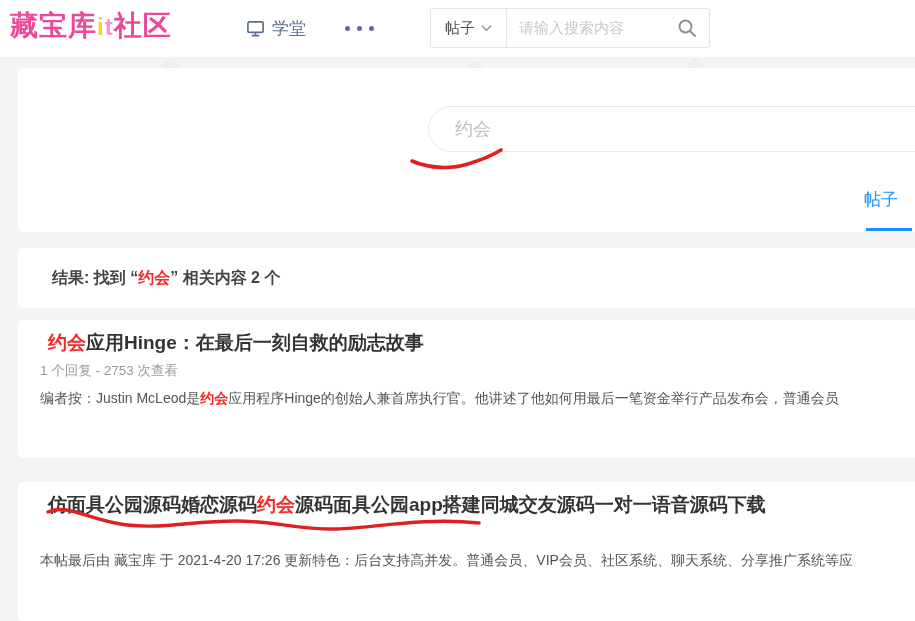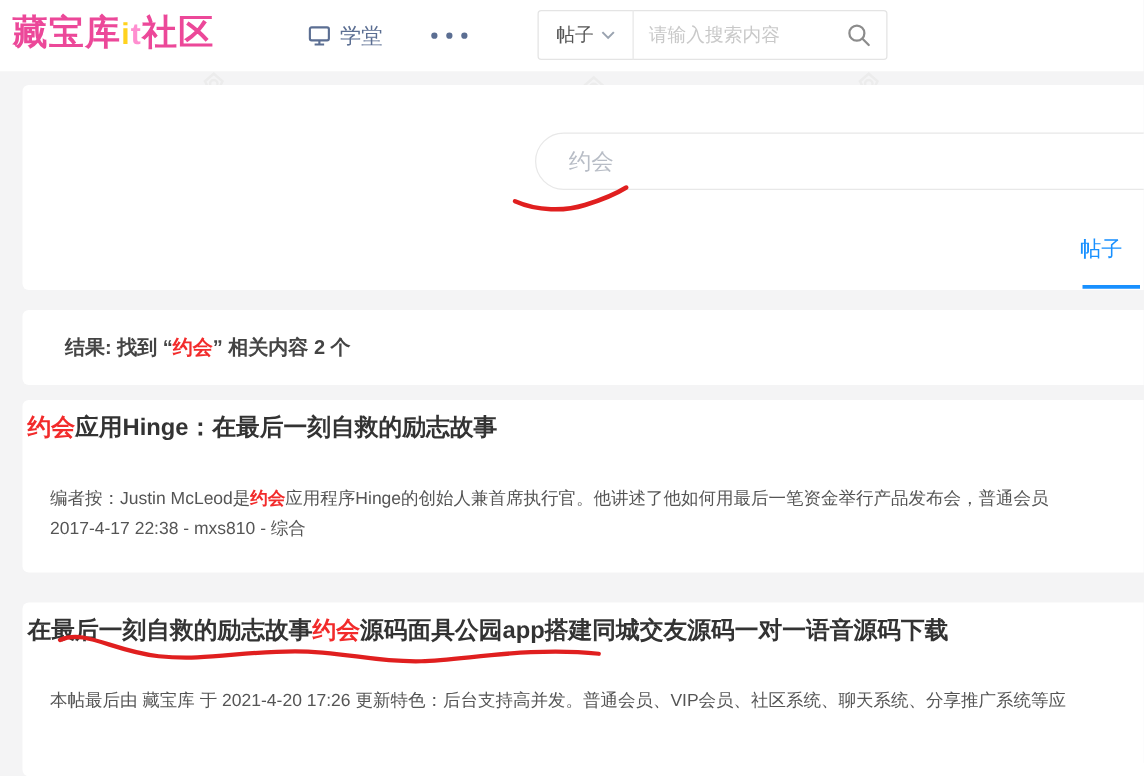--- a/index.html
+++ b/index.html
@@ -81,21 +81,21 @@
   }
 
   
   .result-summary {
     position:absolute; left:22px; top:20px; font-size:16px; font-weight:bold; color:#444;margin-left:12px;
   }
   .kw { color:#f22b2b; font-weight:bold; }
 
   
   .r-title {
-    position:absolute; left:4px; top:10px; font-size:19px; font-weight:bold; color:#333;
+    position:absolute; left:30px; top:10px; font-size:19px; font-weight:bold; color:#333;
     white-space:nowrap; cursor:pointer; line-height:26px;
   }
   .r-stats {
     position:absolute; left:22px; top:42px; font-size:13.5px; color:#9a9a9a;
     white-space:nowrap;
   }
   .r-desc {
     position:absolute; left:22px; top:68px; right:0; font-size:14px; color:#555;
     white-space:nowrap; overflow:hidden; line-height:20px;
   }
@@ -175,29 +175,29 @@
 <div class="card card-resultbar">
   <div class="result-summary">
     <span>结果: 找到 “</span><span class="kw">约会</span><span>” 相关内容 2 个</span>
   </div>
 </div>
 
 <div class="card card-result1">
   <div class="r-title">
     <span></span><span class="kw">约会</span><span>应用Hinge：在最后一刻自救的励志故事</span>
   </div>
+  <div class="r-stats">1 个回复 - 2753 次查看</div>
   <div class="r-desc">
     <span>编者按：Justin McLeod是</span><span class="kw">约会</span><span>应用程序Hinge的创始人兼首席执行官。他讲述了他如何用最后一笔资金举行产品发布会，普通会员</span>
   </div>
-  <div class="r-meta">2017-4-17 22:38 - mxs810 - 综合</div>
 </div>
 
 <div class="card card-result2">
   <div class="r-title">
-    <span>在最后一刻自救的励志故事</span><span class="kw">约会</span><span>源码面具公园app搭建同城交友源码一对一语音源码下载</span>
+    <span>仿面具公园源码婚恋源码</span><span class="kw">约会</span><span>源码面具公园app搭建同城交友源码一对一语音源码下载</span>
   </div>
   <div class="r-desc">
     <span>本帖最后由 藏宝库 于 2021-4-20 17:26 更新特色：后台支持高并发。普通会员、VIP会员、社区系统、聊天系统、分享推广系统等应</span><span class="kw"></span><span></span>
   </div>
 </div>
 
 <svg class="annotations" viewBox="0 0 915 621">
   <path d="M412,161 C430,169 452,169 468,164 C481,160 493,155 501,150" fill="none" stroke="#e01f1f" stroke-width="3.6" stroke-linecap="round"></path>
   <path d="M48,512 C68,503 90,521 127,525 C165,529 192,521 236,521 C276,521 298,530 337,529 C372,528 424,517 479,523" fill="none" stroke="#e01f1f" stroke-width="3.4" stroke-linecap="round"></path>
 </svg>

